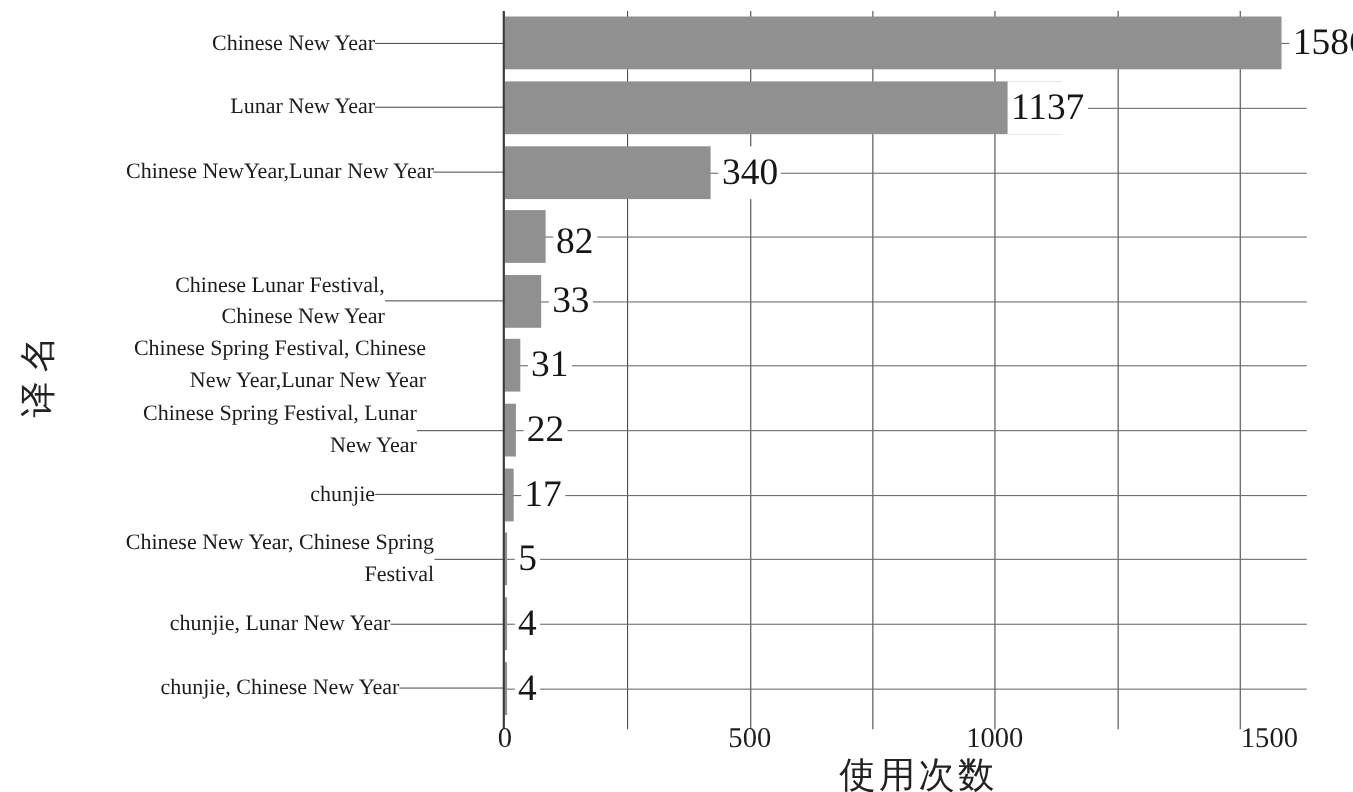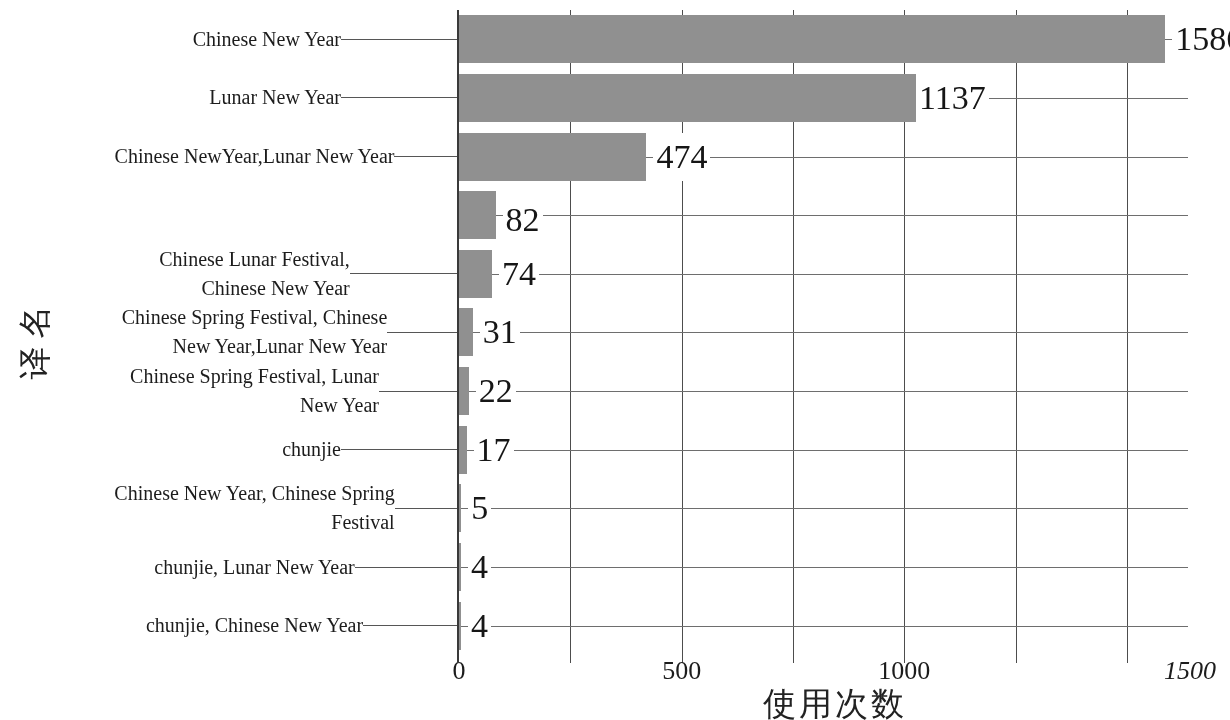--- a/index.html
+++ b/index.html
@@ -46,21 +46,21 @@
   <div class="xlabel">使用次数</div>
 <div class="tick-label" style="left: 459px;">0</div>
     <div class="gridline" style="left: 570.332px; top: 10px; height: 653px;"></div>
     <div class="gridline" style="left: 681.663px; top: 10px; height: 653px;"></div>
     <div class="tick-label" style="left: 681.663px;">500</div>
     <div class="gridline" style="left: 792.995px; top: 10px; height: 653px;"></div>
     <div class="gridline" style="left: 904.327px; top: 10px; height: 653px;"></div>
     <div class="tick-label" style="left: 904.327px;">1000</div>
     <div class="gridline" style="left: 1015.66px; top: 10px; height: 653px;"></div>
     <div class="gridline" style="left: 1126.99px; top: 10px; height: 653px;"></div>
-    <div class="tick-label" style="left: 1190px; font-style: italic;">1500</div>
+    <div class="tick-label" style="left: 1154px;">1500</div>
     <div class="axisline" style="left: 457px; top: 10px; height: 653px;"></div>
     <div class="row" style="top: 10px; height: 58.6364px;">
       <div class="rowline" style="left: 459px; width: 729px; top: 29.3182px;"></div>
       <div class="cat" style="width: 409px;">
         <div class="pad"></div>
         <div class="txt">
           <div class="">Chinese New Year</div>
         </div>
         <div class="leader"></div>
       </div>
@@ -82,43 +82,43 @@
     <div class="row" style="top: 127.273px; height: 58.6364px;">
       <div class="rowline" style="left: 459px; width: 729px; top: 29.3182px;"></div>
       <div class="cat" style="width: 409px;">
         <div class="pad"></div>
         <div class="txt">
           <div class="">Chinese NewYear,Lunar New Year</div>
         </div>
         <div class="leader"></div>
       </div>
       <div class="bar" style="left: 459px; width: 187.483px; height: 48px; top: 5.31818px; background: rgb(144, 144, 144);"></div>
-      <div class="val" style="left: 653.483px; top: 5.31818px;">474</div>
+      <div class="val" style="left: 653.483px; top: 5.31818px;">340</div>
     </div>
     <div class="row" style="top: 185.909px; height: 58.6364px;">
       <div class="rowline" style="left: 459px; width: 729px; top: 29.3182px;"></div>
       <div class="bar" style="left: 459px; width: 36.5168px; height: 48px; top: 5.31818px; background: rgb(144, 144, 144);"></div>
       <div class="val" style="left: 502.517px; top: 10px;">82</div>
     </div>
     <div class="row" style="top: 244.545px; height: 58.6364px;">
       <div class="rowline" style="left: 459px; width: 729px; top: 29.3182px;"></div>
       <div class="cat" style="width: 409px;">
         <div class="pad"></div>
         <div class="txt">
           <div class="">Chinese Lunar Festival,</div>
           <div class="">Chinese New Year</div>
         </div>
         <div class="leader"></div>
       </div>
       <div class="bar" style="left: 459px; width: 32.9542px; height: 48px; top: 5.31818px; background: rgb(144, 144, 144);"></div>
-      <div class="val" style="left: 498.954px; top: 5.31818px;">74</div>
+      <div class="val" style="left: 498.954px; top: 5.31818px;">33</div>
     </div>
     <div class="row" style="top: 303.182px; height: 58.6364px;">
       <div class="rowline" style="left: 459px; width: 729px; top: 29.3182px;"></div>
-      <div class="cat" style="width: 409px;">
+      <div class="cat" style="width: 409px; flex-direction: column;">
         <div class="pad"></div>
         <div class="txt">
           <div class="">Chinese Spring Festival, Chinese</div>
           <div class="">New Year,Lunar New Year</div>
         </div>
         <div class="leader"></div>
       </div>
       <div class="bar" style="left: 459px; width: 13.8051px; height: 48px; top: 5.31818px; background: rgb(144, 144, 144);"></div>
       <div class="val" style="left: 479.805px; top: 5.31818px;">31</div>
     </div>

